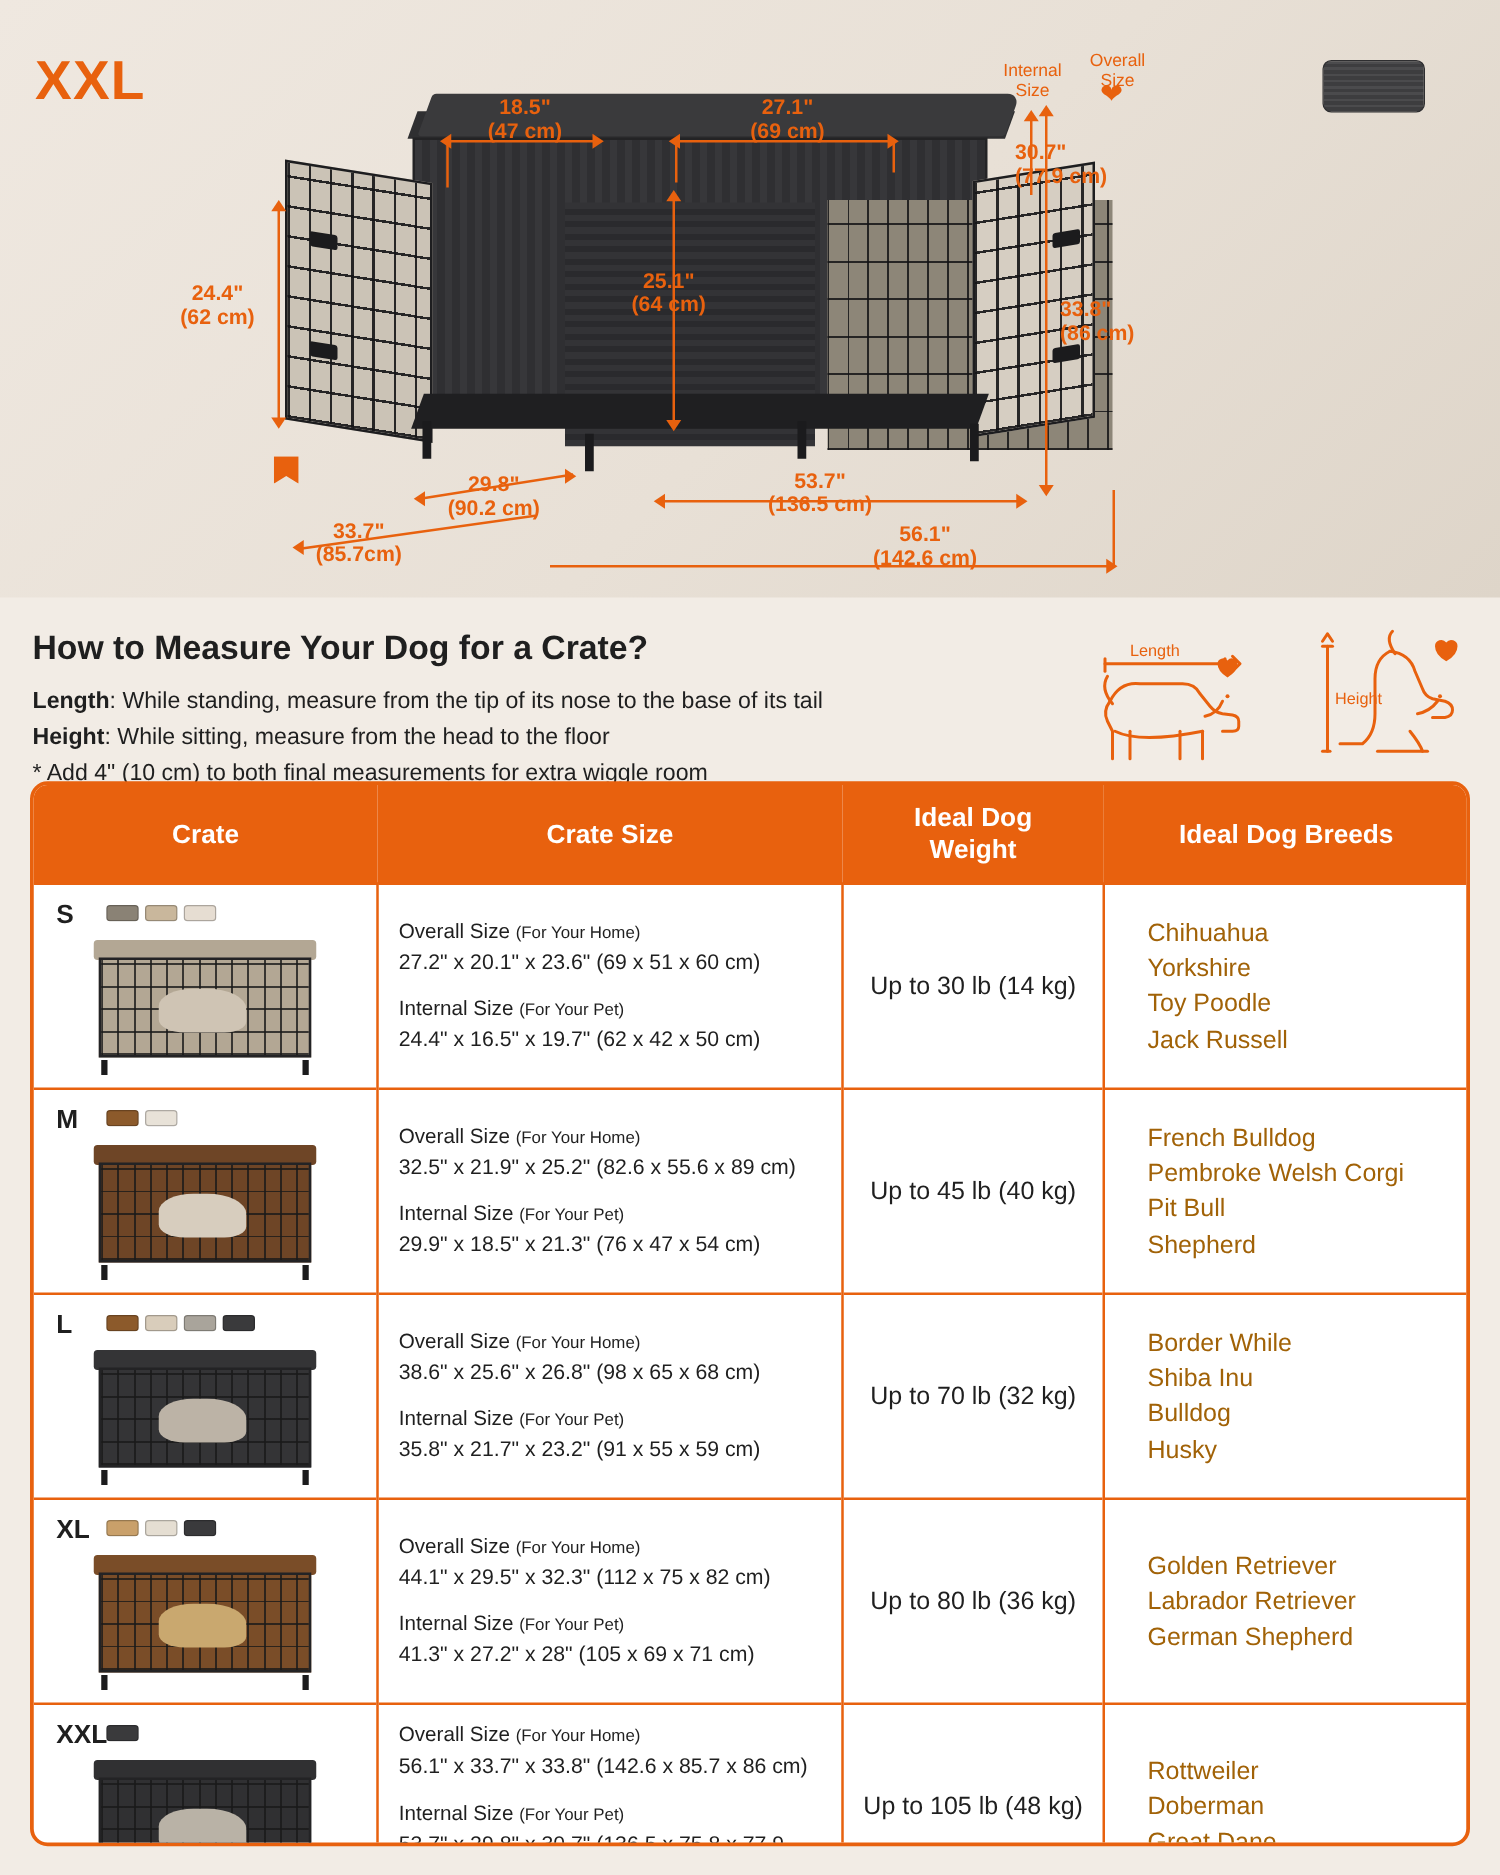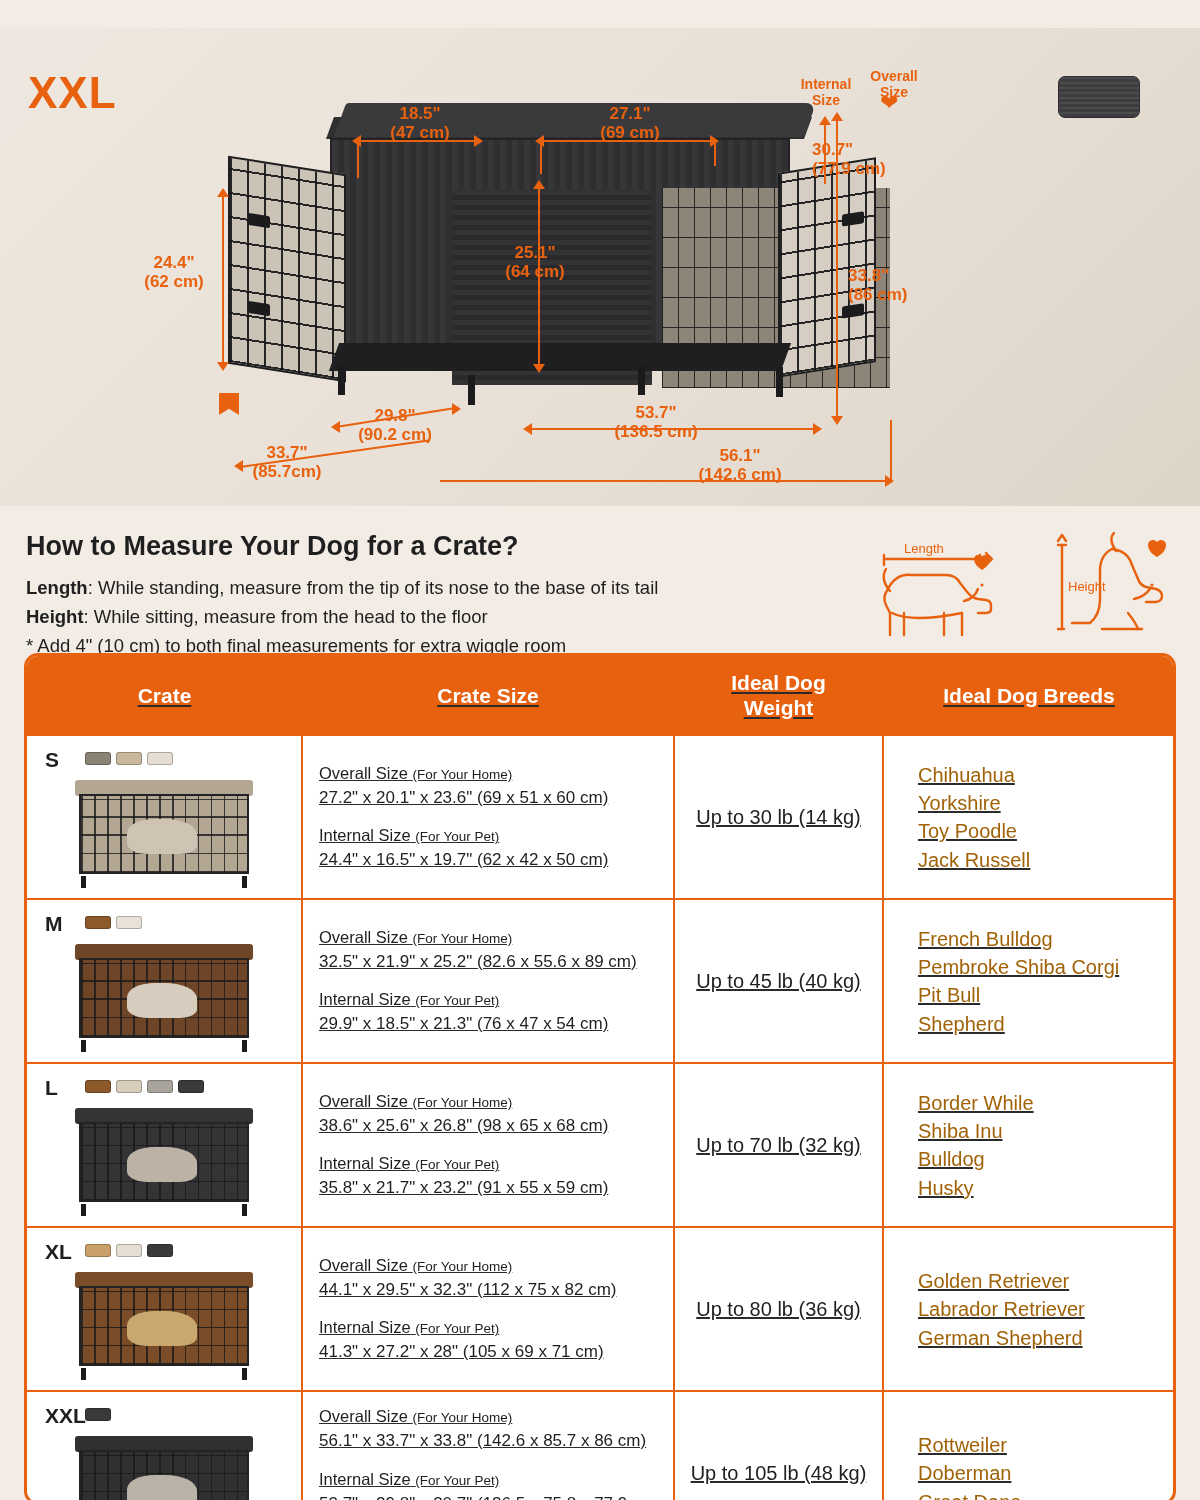--- a/index.html
+++ b/index.html
@@ -5,21 +5,21 @@
   * { box-sizing: border-box; }
   html, body { margin:0; padding:0; }
   body {
     width: 1200px; height: 1500px;
     background: #f2ece5;
     font-family: "Liberation Sans", sans-serif;
     color: #2b2b2b;
     overflow: hidden;
     position: relative;
   }
-  .page { position:relative; width:1200px; height:1216px;margin-top:28px; }
+  .page { position:relative; width:1200px; height:1216px; }
 
   
   .hero {
     position:absolute; left:0; top:0; width:1200px; height:478px;
     background: linear-gradient(135deg,#efe8e0 0%,#e8e0d6 55%,#ded5c9 100%);
   }
   .hero-label {
     position:absolute; left:28px; top:40px;
     font-size:44px; font-weight:bold; color:#e8610e; letter-spacing:1px;
   }
@@ -99,21 +99,21 @@
   }
   .arrow-l {
     position:absolute; width:0;height:0;
     border-top:6px solid transparent; border-bottom:6px solid transparent; border-right:9px solid #e8610e;
   }
   .arrow-r {
     position:absolute; width:0;height:0;
     border-top:6px solid transparent; border-bottom:6px solid transparent; border-left:9px solid #e8610e;
   }
   .legend-int, .legend-ovr {
-    position:absolute; color:#e8610e; font-size:14px; font-weight:bold; text-align:center; line-height:1.15;
+    position:absolute; color:#e8610e; font-size:14px; font-weight:normal; text-align:center; line-height:1.15;
   }
   .heart {
     position:absolute; color:#e8610e; font-size:22px;
   }
   .tag-orange {
     position:absolute; width:20px; height:22px; background:#e8610e;
     clip-path: polygon(0 0,100% 0,100% 100%,50% 72%,0 100%);
   }
 
   
@@ -122,21 +122,21 @@
     position:absolute; left:26px; top:8px; margin:0;
     font-size:27px; font-weight:bold; color:#1f1f1f;
   }
   .mline { position:absolute; left:26px; font-size:18.5px; color:#1f1f1f; }
   .mline b { font-weight:bold; }
   .dog-icons { position:absolute; right:24px; top:6px; width:310px; height:120px; }
 
   
   .table-wrap {
     position:absolute; left:24px; top:625px; width:1152px; height:852px;
-    border:3px solid #e8610e; border-radius:14px; overflow:hidden; background:#fff;text-decoration:underline;
+    border:3px solid #e8610e; border-radius:14px; overflow:hidden; background:#fff;
   }
   table { width:100%; border-collapse:collapse; table-layout:fixed; }
   thead th {
     background:#e8610e; color:#fff; font-size:21px; font-weight:bold;
     padding:14px 6px; text-align:center; line-height:1.2;
   }
   td { border-top:2px solid #e8610e; border-right:2px solid #e8610e; vertical-align:middle; padding:6px 0; }
   td:last-child { border-right:none; }
   .col-crate { width:275px; }
   .col-size { width:372px; }
@@ -443,21 +443,21 @@
               <div class="val">32.5" x 21.9" x 25.2" (82.6 x 55.6 x 89 cm)</div>
               <div class="size-gap"></div>
               <div class="hdr"><span>Internal Size</span> <span class="sub">(For Your Pet)</span></div>
               <div class="val">29.9" x 18.5"  x 21.3" (76 x 47 x 54 cm)</div>
             </td>
             <td class="weight-cell">
               <div>Up to 45 lb (40 kg)</div>
             </td>
             <td class="breeds-cell">
               <div>French Bulldog</div>
-              <div>Pembroke Shiba Corgi</div>
+              <div>Pembroke Welsh Corgi</div>
               <div>Pit Bull</div>
               <div>Shepherd</div>
             </td>
           </tr>
           <tr>
             <td>
               <div class="crate-cell">
                 <div class="size-badge">L</div>
                 <div class="swatches">
                   <div class="sw" style="background: rgb(140, 90, 43);"></div>

